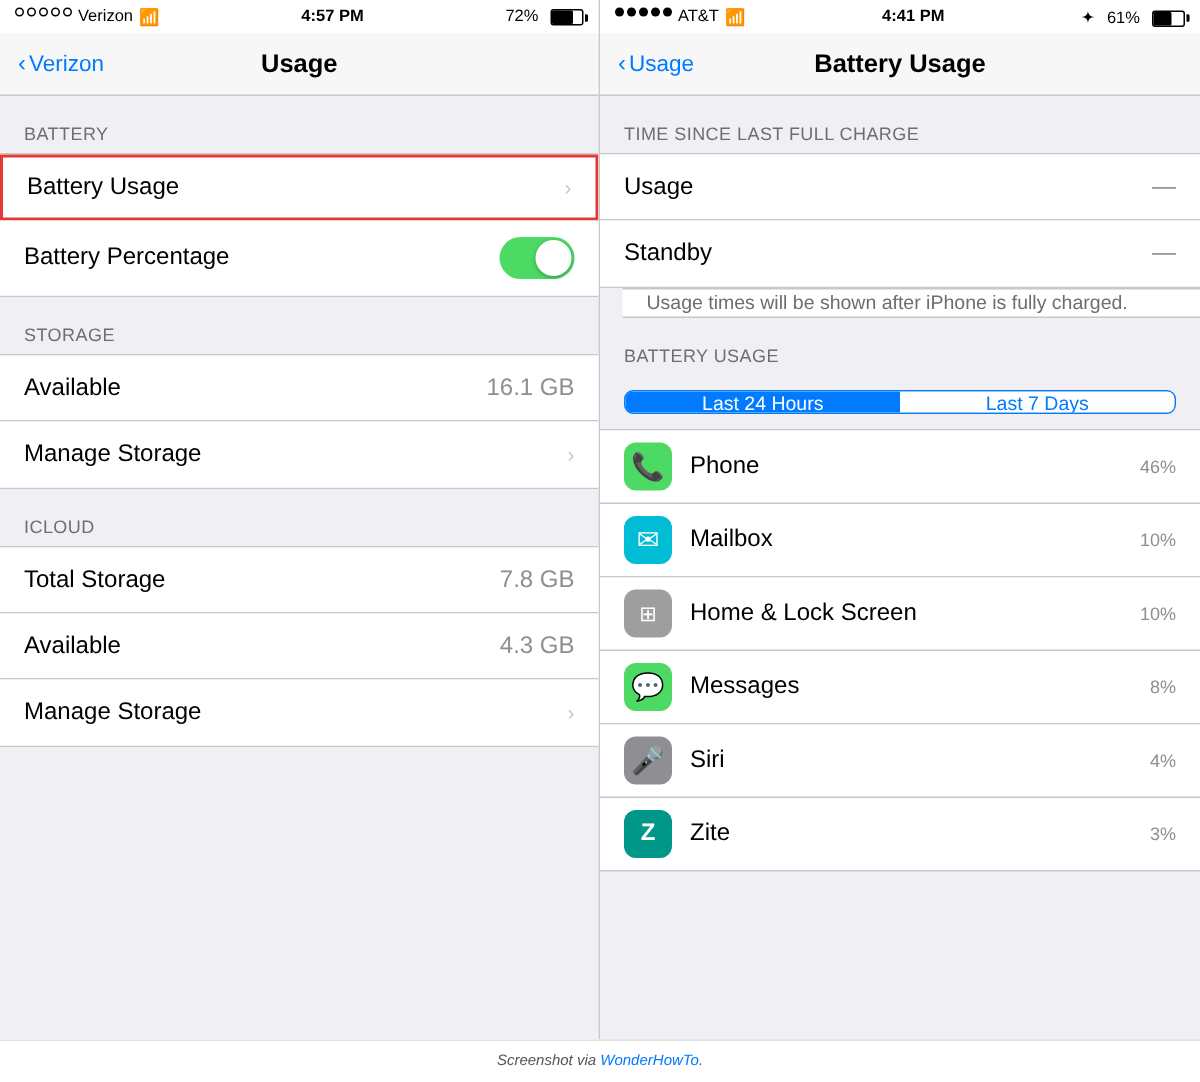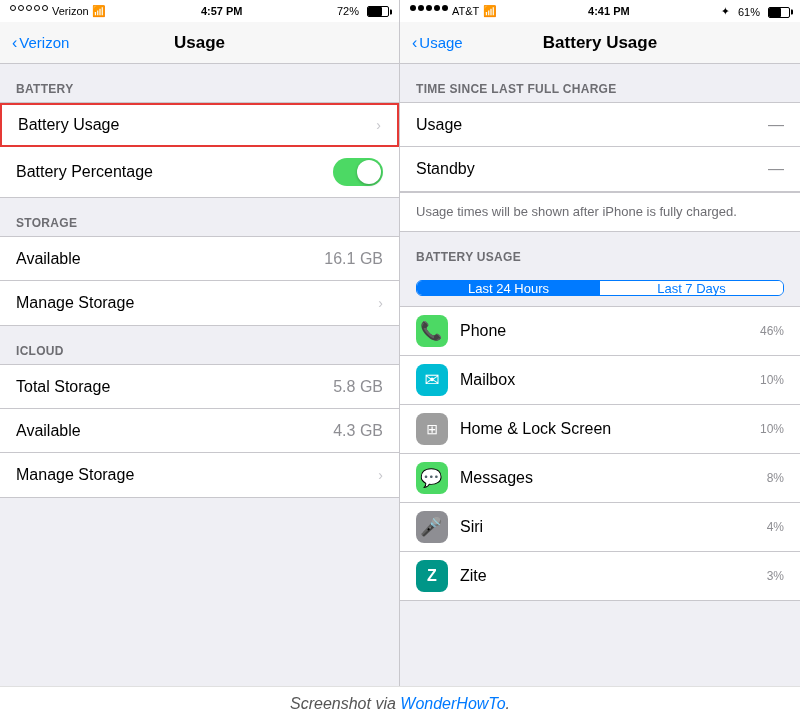--- a/index.html
+++ b/index.html
@@ -110,21 +110,20 @@
       color: #000;
     }
 
     
     .section-header {
       padding: 18px 16px 6px;
       font-size: 12px;
       color: #6d6d72;
       text-transform: uppercase;
       letter-spacing: 0.3px;
-      font-weight: bold;
     }
 
     
     .list-group {
       background: #fff;
       border-top: 1px solid #c8c7cc;
       border-bottom: 1px solid #c8c7cc;
       margin-bottom: 0;
     }
 
@@ -184,24 +183,25 @@
       background: #fff;
       border: 2px solid #e53935;
       min-height: 44px;
     }
 
     
     .info-box {
       background: #fff;
       border-top: 1px solid #c8c7cc;
       border-bottom: 1px solid #c8c7cc;
-      padding: 10px 16px;
+      padding: 0 16px;
       font-size: 13px;
       color: #6d6d72;
       line-height: 1.4;
+      margin-left: 15px;
     }
 
     
     .segmented-control {
       display: flex;
       margin: 10px 16px;
       border: 1px solid #007aff;
       border-radius: 6px;
       overflow: hidden;
       height: 16px;
@@ -253,21 +253,21 @@
     }
     .app-percent {
       font-size: 12px;
       color: #8e8e93;
     }
 
     
     .footer {
       text-align: center;
       padding: 8px;
-      font-size: 16px;
+      font-size: 10px;
       color: #555;
       font-style: italic;
       background: #fff;
       border-top: 1px solid #e0e0e0;
     }
     .footer a {
       color: #007aff;
       text-decoration: none;
     }
 
@@ -343,21 +343,21 @@
           <span class="list-item-value">
             <span class="chevron-right">›</span>
           </span>
         </div>
       </div>
 
       <div class="section-header">ICLOUD</div>
       <div class="list-group">
         <div class="list-item">
           <span class="list-item-label">Total Storage</span>
-          <span class="list-item-value">5.8 GB</span>
+          <span class="list-item-value">7.8 GB</span>
         </div>
         <div class="list-item">
           <span class="list-item-label">Available</span>
           <span class="list-item-value">4.3 GB</span>
         </div>
         <div class="list-item">
           <span class="list-item-label">Manage Storage</span>
           <span class="list-item-value">
             <span class="chevron-right">›</span>
           </span>

